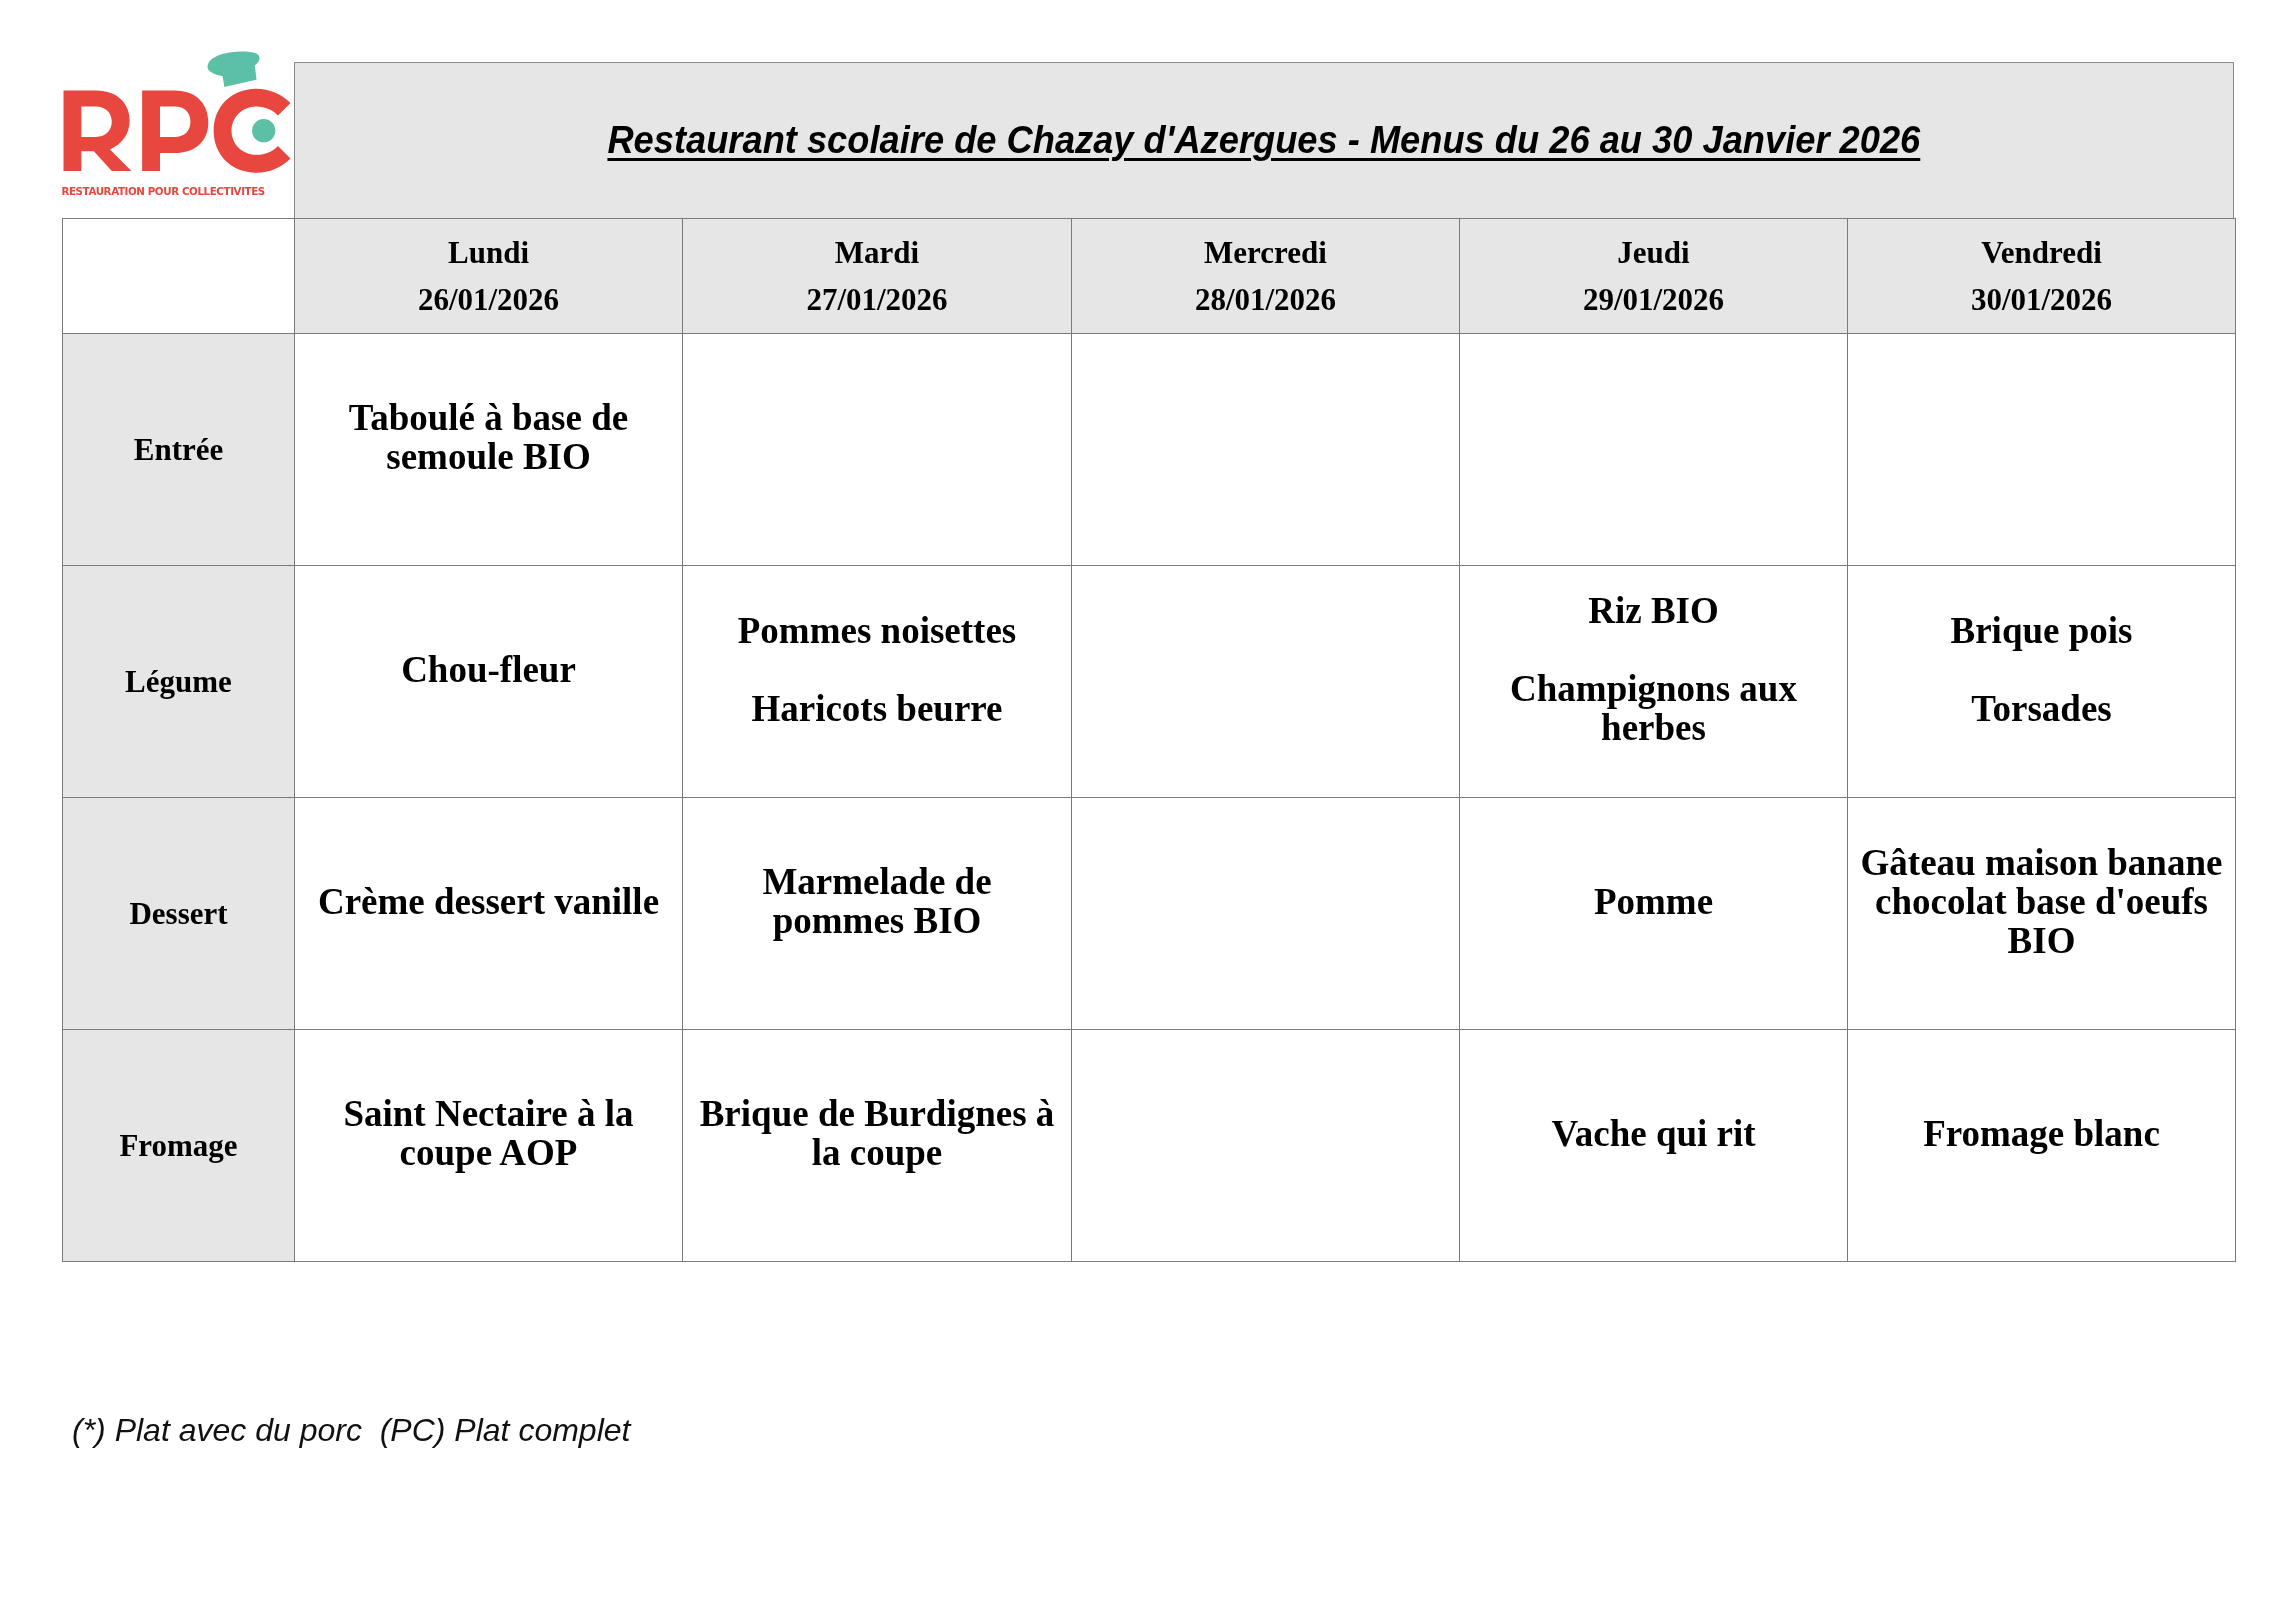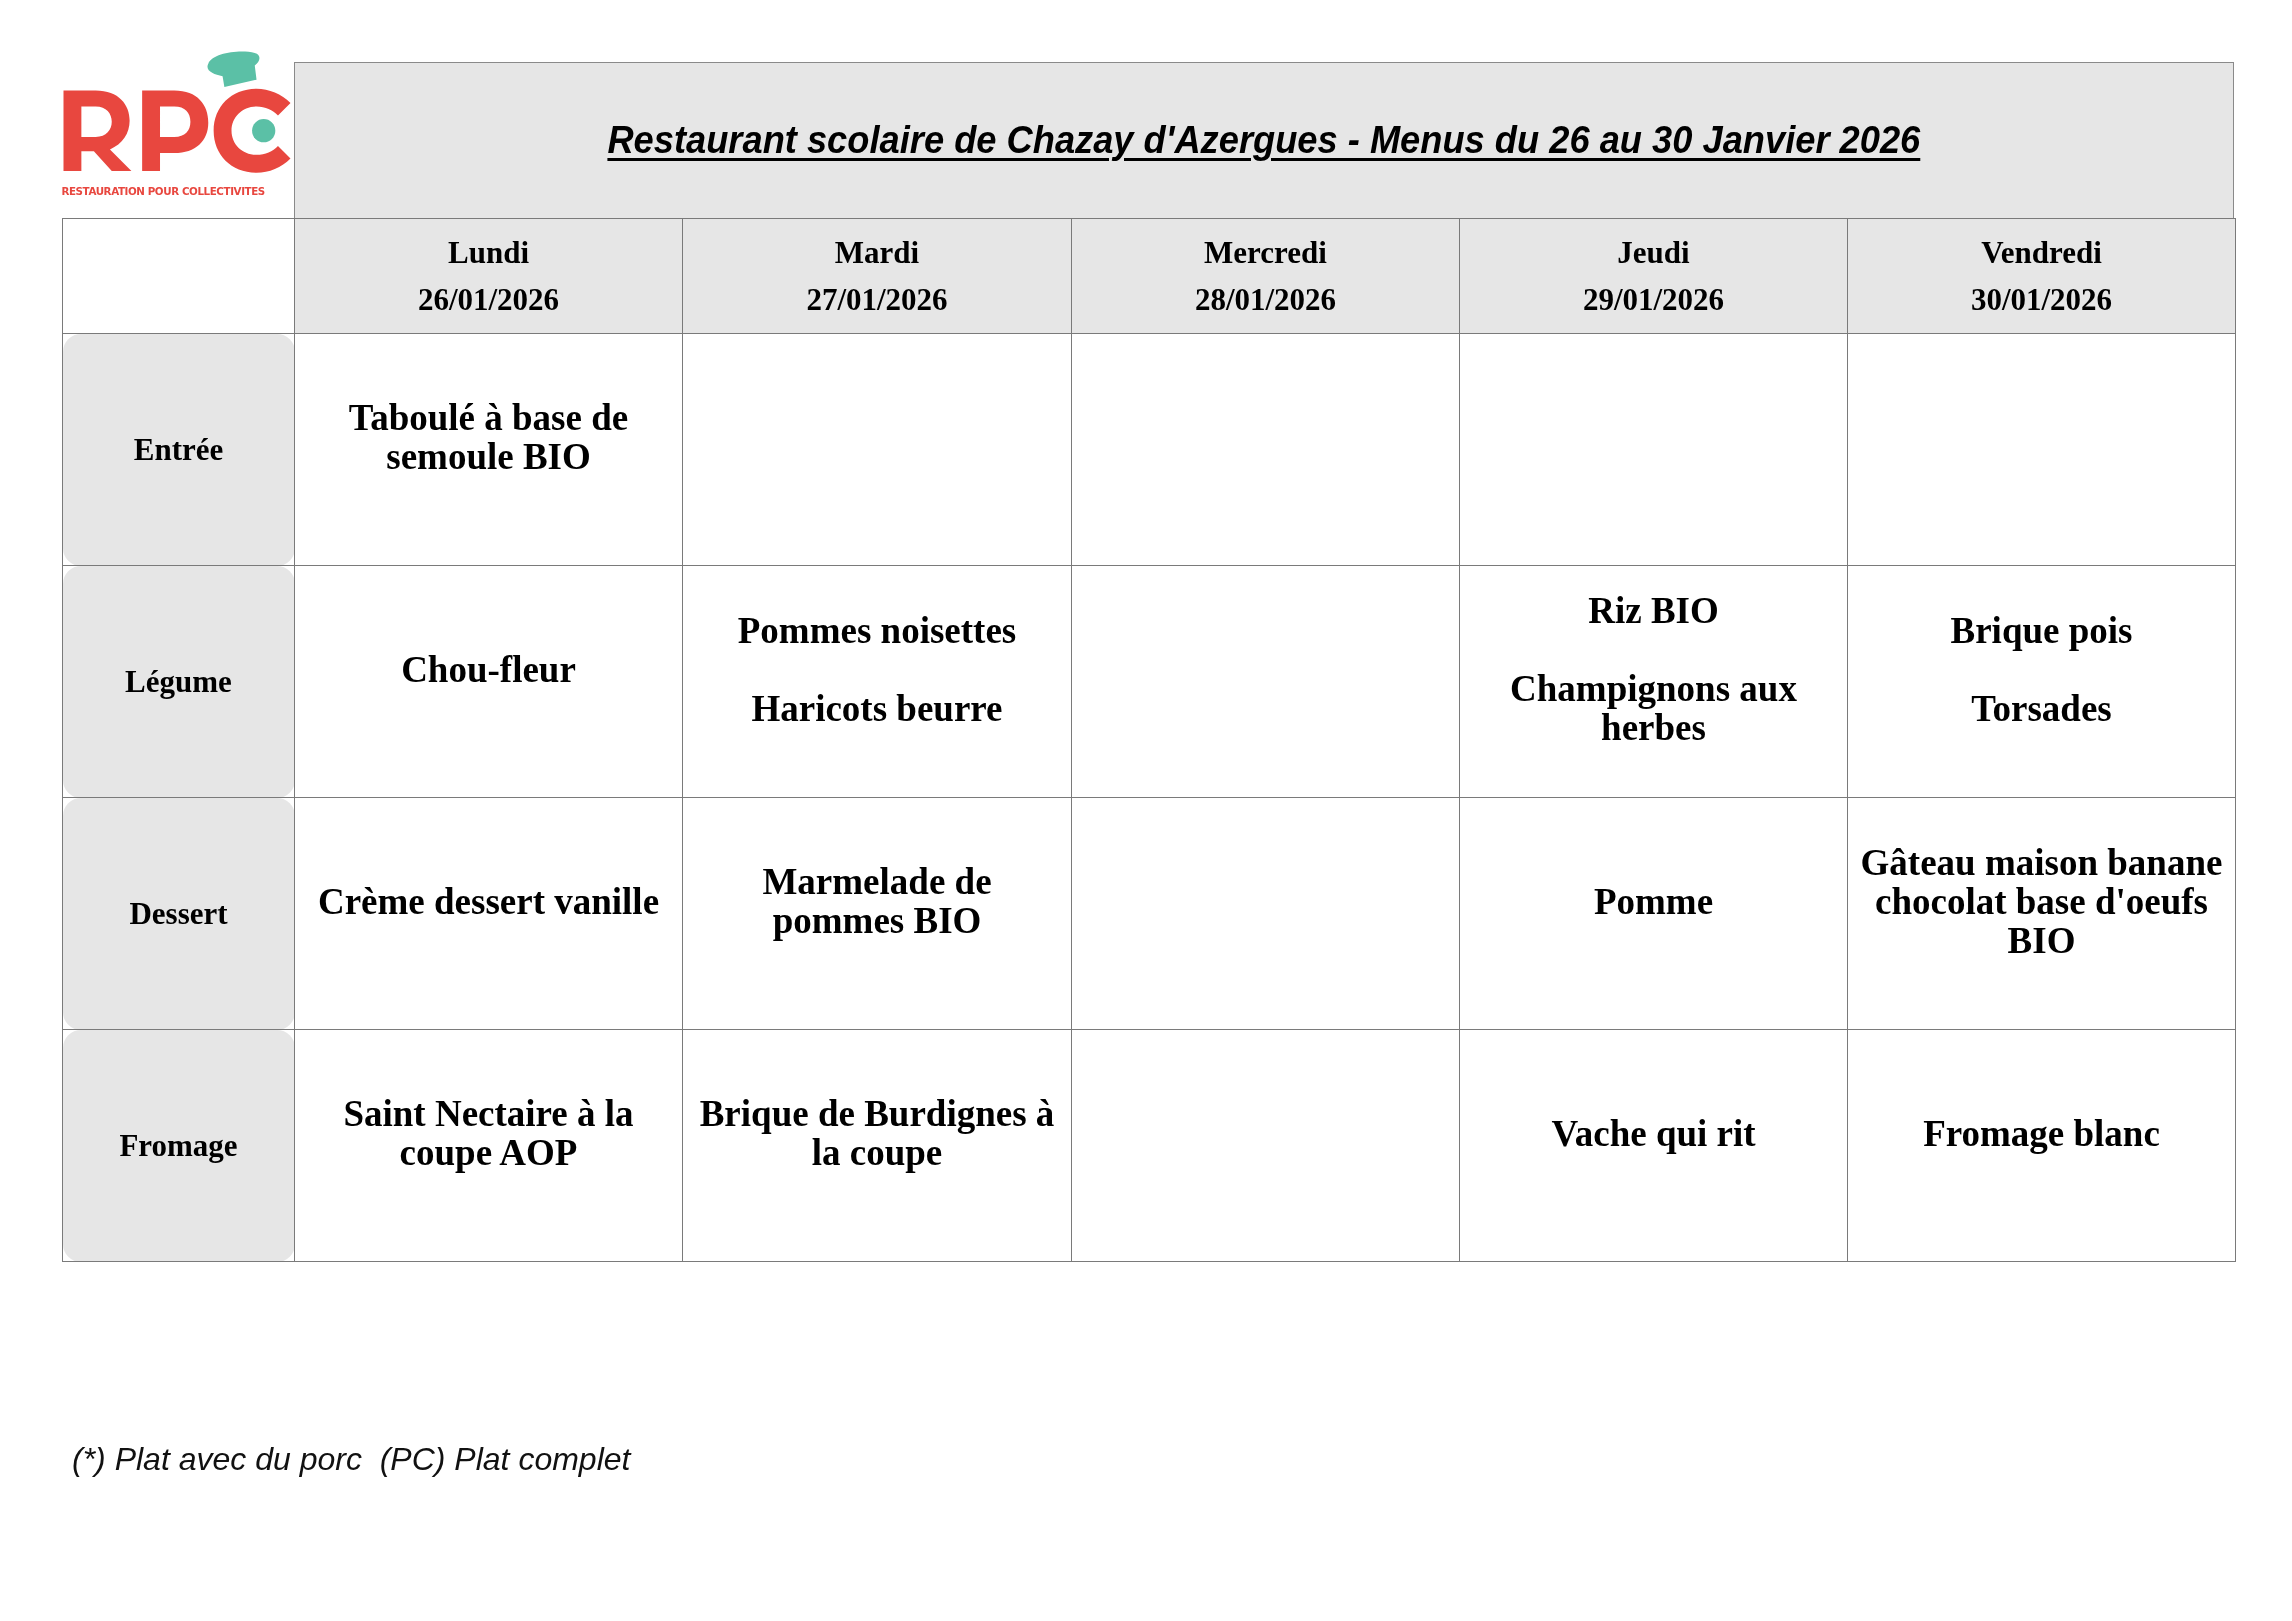--- a/index.html
+++ b/index.html
@@ -6,25 +6,25 @@
   body { width:2293px; height:1621px; position:relative; overflow:hidden; }
   .logo { position:absolute; left:56px; top:44px; width:242px; height:161px; }
   .logo svg { display:block; }
   .logo-sub { position:absolute; left:61px; top:196px; font-family:"DejaVu Sans", sans-serif; font-weight:bold; font-size:10.3px; letter-spacing:-0.4px; white-space:nowrap; }
   .title-box { position:absolute; left:294px; top:62px; width:1940px; height:156px; background:#e6e6e6; border:1.8px solid #8a8a8a; border-bottom:none; box-sizing:border-box; display:flex; align-items:center; justify-content:center;text-align:center; }
   .title { font-family:"Liberation Sans", sans-serif; font-weight:bold; font-style:italic; font-size:39px; text-decoration:underline; text-decoration-thickness:2.7px; text-underline-offset:5.4px; color:#000; transform:scaleX(0.93); white-space:nowrap; margin-top:-1.8px; }
   table.menu { position:absolute; left:62px; top:218px; border-collapse:collapse; table-layout:fixed; }
   table.menu td, table.menu th { border:1.8px solid #7a7a7a; padding:10px; text-align:center; vertical-align:middle; font-family:"Liberation Serif", serif; font-weight:bold; color:#000; }
   th.day { background:#e6e6e6; height:89px; font-size:31px; line-height:47px; }
   th.corner { background:#fff; border-top:1.8px solid #8a8a8a; }
-  td.label { background:#e6e6e6; font-size:31px;border-radius:18px; }
+  td.label { background:#e6e6e6; font-size:31px; }
   td.cell { background:#fff; font-size:37px; line-height:39px; padding:0 7.2px; }
   td.cell .spacer { height:39px; }
   tr.row { height:232px; }
-  .footnote { position:absolute; left:72px; top:1441px; font-family:"Liberation Sans", sans-serif; font-style:italic; font-size:32px; color:#111; white-space:pre; }
+  .footnote { position:absolute; left:72px; top:1412px; font-family:"Liberation Sans", sans-serif; font-style:italic; font-size:32px; color:#111; white-space:pre; }
 </style>
 </head>
 <body>
 
 <div class="logo">
   <svg width="242" height="143" viewBox="0 0 270 160">
 
     <path d="M170 22 C175 10, 205 6, 222 10 C230 12, 228 20, 222 24 L224 40 L188 48 L186 36 C176 34, 166 30, 170 22 Z" fill="#5BC0A6"></path>
 
     <path d="M8 52 L44 52 C70 52, 82 68, 82 86 C82 100, 74 112, 60 118 L84 142 L62 142 L42 120 L28 120 L28 142 L8 142 Z M28 70 L28 104 L44 104 C56 104, 62 96, 62 87 C62 78, 56 70, 44 70 Z" fill="#E8473F"></path>

